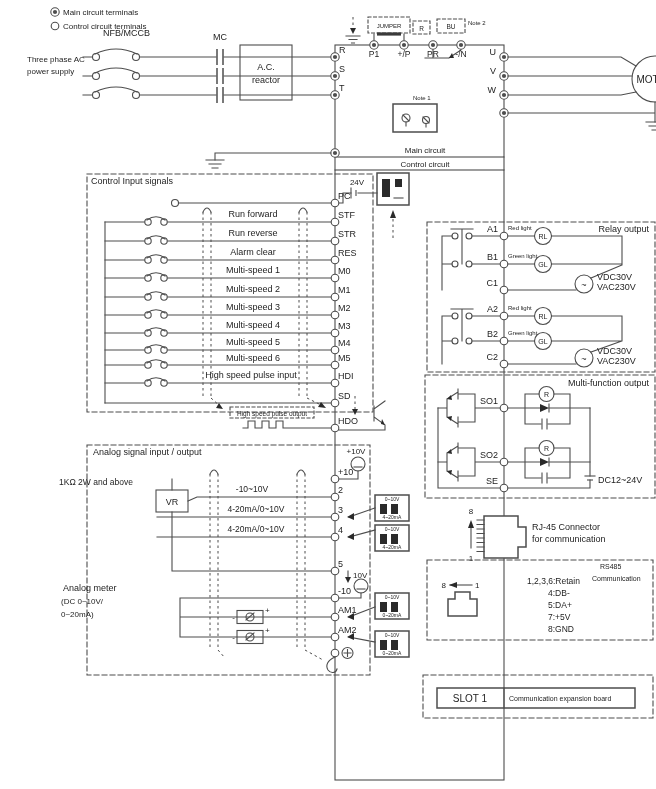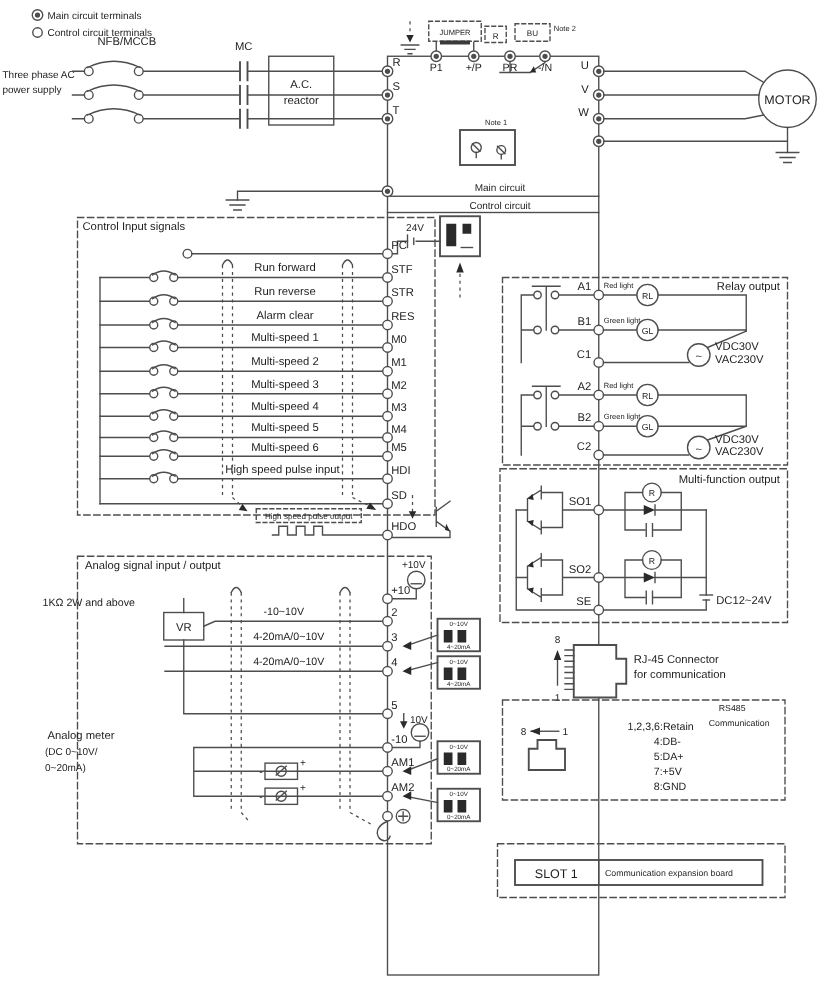--- a/index.html
+++ b/index.html
@@ -1,16 +1,16 @@
 <!DOCTYPE html>
 <html><head>
 <meta charset="utf-8">
 <style>
   html,body{margin:0;padding:0;background:#fff;}
-  .stage{position:relative;width:519px;height:789px;background:#fff;font-family:"Liberation Sans",sans-serif;}
+  .stage{position:relative;width:519px;height:789px;background:#fff;font-family:"Liberation Sans",sans-serif;padding-left:25px;}
   svg text{font-family:"Liberation Sans",sans-serif;fill:#1d1d1d;}
   .w{stroke:#4d4d4d;stroke-width:1.1;fill:none;stroke-linecap:square;}
   .w2{stroke:#4d4d4d;stroke-width:1.5;fill:none;}
   .w3{stroke:#3a3a3a;stroke-width:3.2;fill:none;}
   .dash{stroke-dasharray:5 3;}
   .dashs{stroke-dasharray:3 2.5;}
   .shield{stroke:#4d4d4d;stroke-width:1;fill:none;stroke-dasharray:2.5 3;}
   .blk{fill:#2a2a2a;stroke:none;}
   .wht{fill:#fff;}
   .t10{font-size:10px;}.t9{font-size:9px;}.t85{font-size:8.5px;}.t8{font-size:8px;}

